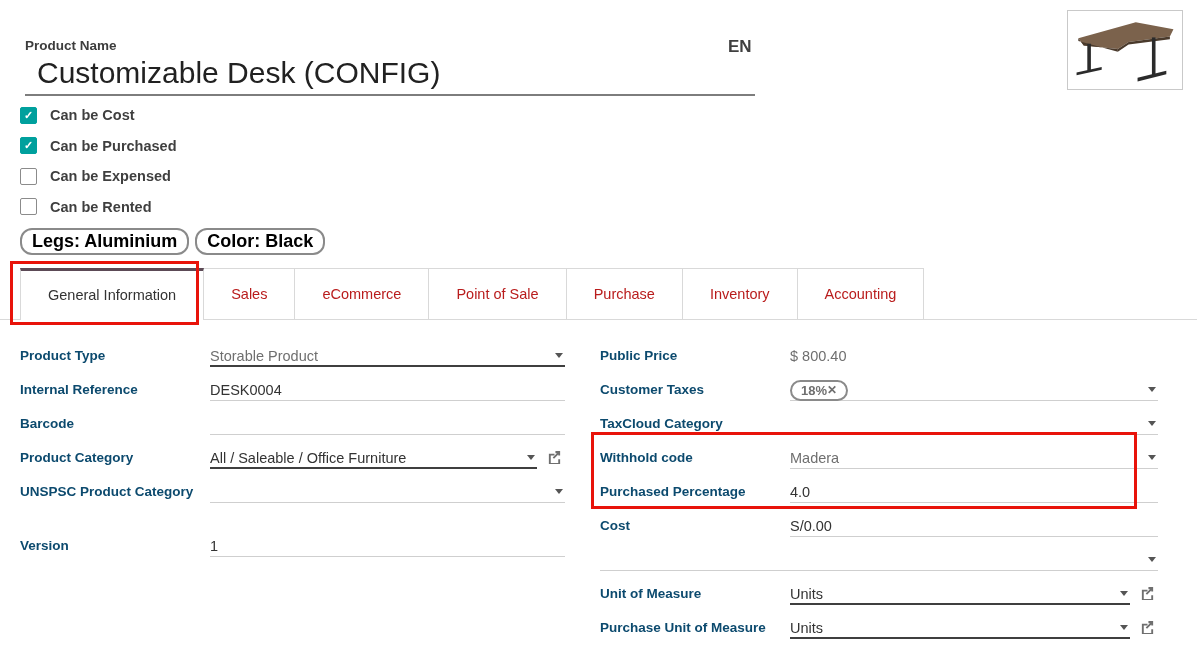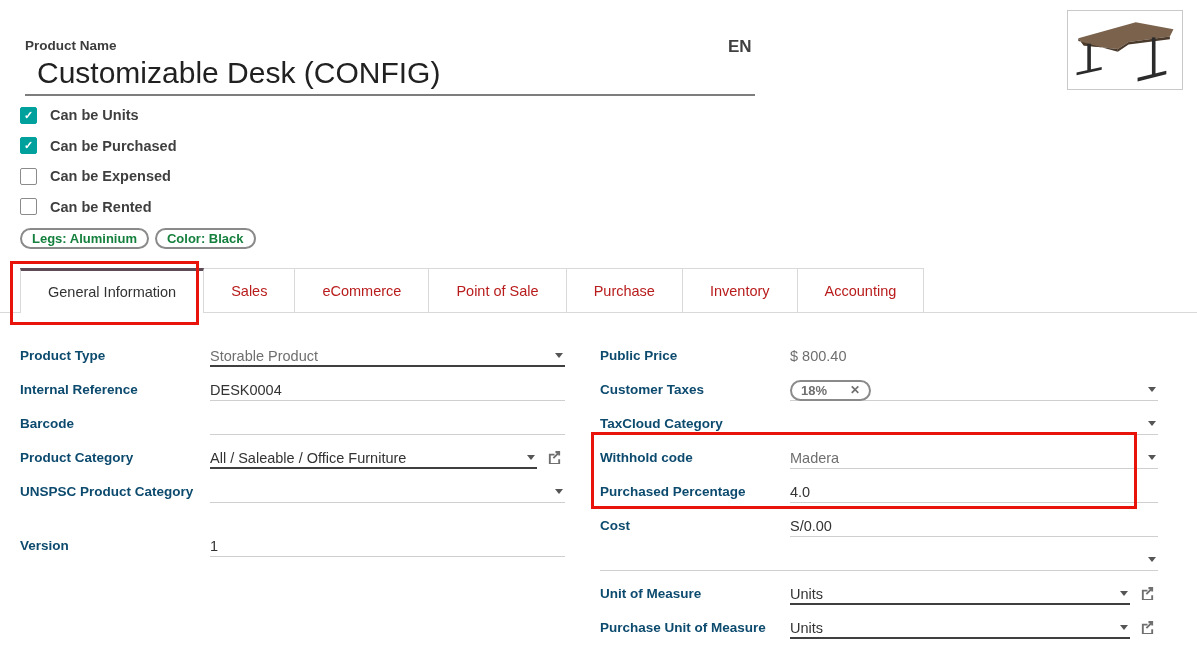--- a/index.html
+++ b/index.html
@@ -19,25 +19,25 @@
   .cb-row{display:flex;align-items:center;height:30.5px;cursor:pointer;}
   .cb{width:15px;height:15px;border:1px solid #8b8b8b;border-radius:2px;background:#fff;
       display:inline-flex;align-items:center;justify-content:center;flex:0 0 auto;}
   .cb.checked{background:#00a09d;border-color:#00a09d;}
   .cb .mark{color:#fff;font-size:11px;font-weight:bold;line-height:1;}
   .cb:not(.checked) .mark{visibility:hidden;}
   .cb-label{margin-left:13px;font-size:14.5px;font-weight:bold;color:#3f3f3f;}
 
   
   .tags-row{position:absolute;left:20px;top:228px;display:flex;gap:6px;}
-  .vtag{border:2px solid #8a8a8a;border-radius:12px;padding:1px 10px;font-size:13px;
-        font-weight:bold;color:#15803d;background:#fff;white-space:nowrap;}
-
-  
-  .tabs{position:absolute;left:0;top:268px;width:1197px;height:45px;display:flex;
+  .vtag{border:2px solid #8a8a8a;border-radius:12px;padding:1px 10px;font-size:18px;
+        font-weight:bold;color:#000000;background:#fff;white-space:nowrap;}
+
+  
+  .tabs{position:absolute;left:0;top:268px;width:1197px;height:52px;display:flex;
         padding-left:20px;box-sizing:border-box;border-bottom:1px solid #d9d9d9;}
   .tab{position:relative;display:flex;align-items:center;padding:0 27px;font-size:14.5px;color:#b91c1c;
        border:1px solid #d9d9d9;border-bottom:none;margin-right:-1px;background:#fff;cursor:pointer;box-sizing:border-box;}
   .tab.active{color:#333;border-top:3px solid #5c4a56;z-index:2;}
   .tab.active::after{content:"";position:absolute;left:0;right:0;bottom:-1px;height:1px;background:#fff;}
 
   
   .annot{position:absolute;border:3px solid #e8130a;z-index:9;pointer-events:none;}
   .annot1{left:10px;top:261px;width:183px;height:58px;}
   .annot2{left:591px;top:432px;width:540px;height:71px;}
@@ -55,21 +55,21 @@
          border-bottom:1px solid #cfcfcf;font-size:14.5px;line-height:20px;white-space:nowrap;cursor:text;}
   .row.required .field{border-bottom:2px solid #3f3f3f;}
   .row.readonly .field{border-bottom:none;cursor:default;}
   .val{color:#333;text-align:right;}
   .val.muted{color:#6f6f6f;}
   .caret{position:absolute;right:2px;top:13px;width:0;height:0;cursor:pointer;
          border-left:4.5px solid transparent;border-right:4.5px solid transparent;border-top:5.5px solid #555;}
   .ext{width:18px;flex:0 0 18px;margin-left:10px;padding-top:7px;cursor:pointer;}
   .ext svg{display:block;}
 
-  .pill{display:inline-flex;align-items:center;gap:23px;border:2px solid #8a8a8a;border-radius:11px;
+  .pill{display:inline-flex;align-items:center;gap:0;border:2px solid #8a8a8a;border-radius:11px;
         padding:0 9px;font-size:13px;font-weight:bold;color:#6f6f6f;line-height:17px;background:#fff;cursor:default;text-align:center;}
   .pill-x{font-size:12px;color:#6f6f6f;cursor:pointer;}
 </style>
 </head>
 <body>
 
 <div class="page">
 
   <div class="hdr-label">Product Name</div>
   <h1 class="title">Customizable Desk (CONFIG)</h1>
@@ -86,21 +86,21 @@
       <rect x="88" y="25" width="4" height="42" fill="#2b2b2b"></rect>
       <polygon points="72,70 104,62 104,66 72,74" fill="#2b2b2b"></polygon>
     </svg>
   </div>
 
   <div class="cb-group">
     <div class="cb-row">
       <span class="cb checked">
           <span class="mark">✓</span>
         </span>
-      <span class="cb-label">Can be Units</span>
+      <span class="cb-label">Can be Cost</span>
     </div>
     <div class="cb-row">
       <span class="cb checked">
           <span class="mark">✓</span>
         </span>
       <span class="cb-label">Can be Purchased</span>
     </div>
     <div class="cb-row">
       <span class="cb">
           <span class="mark">✓</span>

